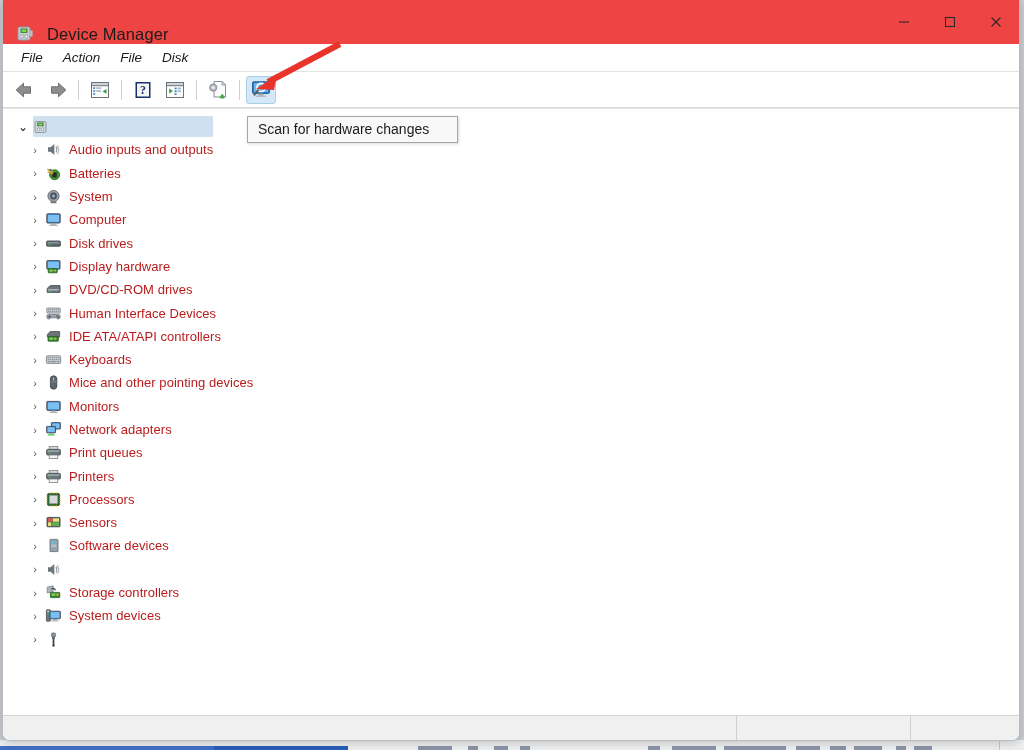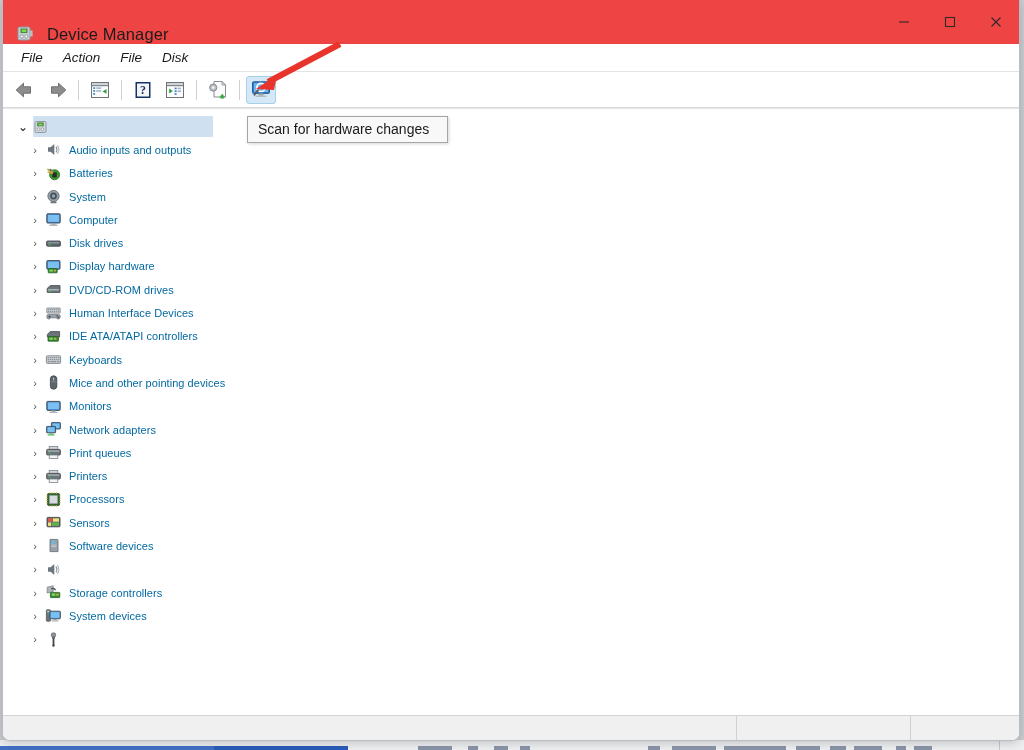--- a/index.html
+++ b/index.html
@@ -198,22 +198,22 @@
   .node-icon {
     width: 20px; height: 18px;
     flex: 0 0 20px;
     display: flex;
     align-items: center;
     justify-content: center;
     position: relative;
   }
   .node-label {
     margin-left: 6px;
-    font-size: 11px;
-    color: #0369a1;
+    font-size: 13px;
+    color: #b91c1c;
     letter-spacing: .05px;
     text-align: right;
   }
   .root-redact {
     margin-left: 2px;
     width: 148px;
     height: 19px;
     background: linear-gradient(90deg,#bed5e8 0%, #c3d8ea 55%, #ccdeee 100%);
     border-radius: 1px;
   }
@@ -230,21 +230,21 @@
 
   
   .tooltip {
     position: absolute;
     left: 246px;
     top: 108px;
     background: #f8f8f8;
     border: 1px solid #a6a6a6;
     color: #1b1b1b;
     font-size: 14px;
-    padding: 4px 18px 5px 10px;
+    padding: 4px 28px 5px 10px;
     z-index: 60;
     box-shadow: 1px 1px 3px rgba(0,0,0,.16);
     white-space: nowrap;
   }
 
   
   .statusbar {
     height: 24px;
     flex: 0 0 24px;
     background: #f0f0f0;

